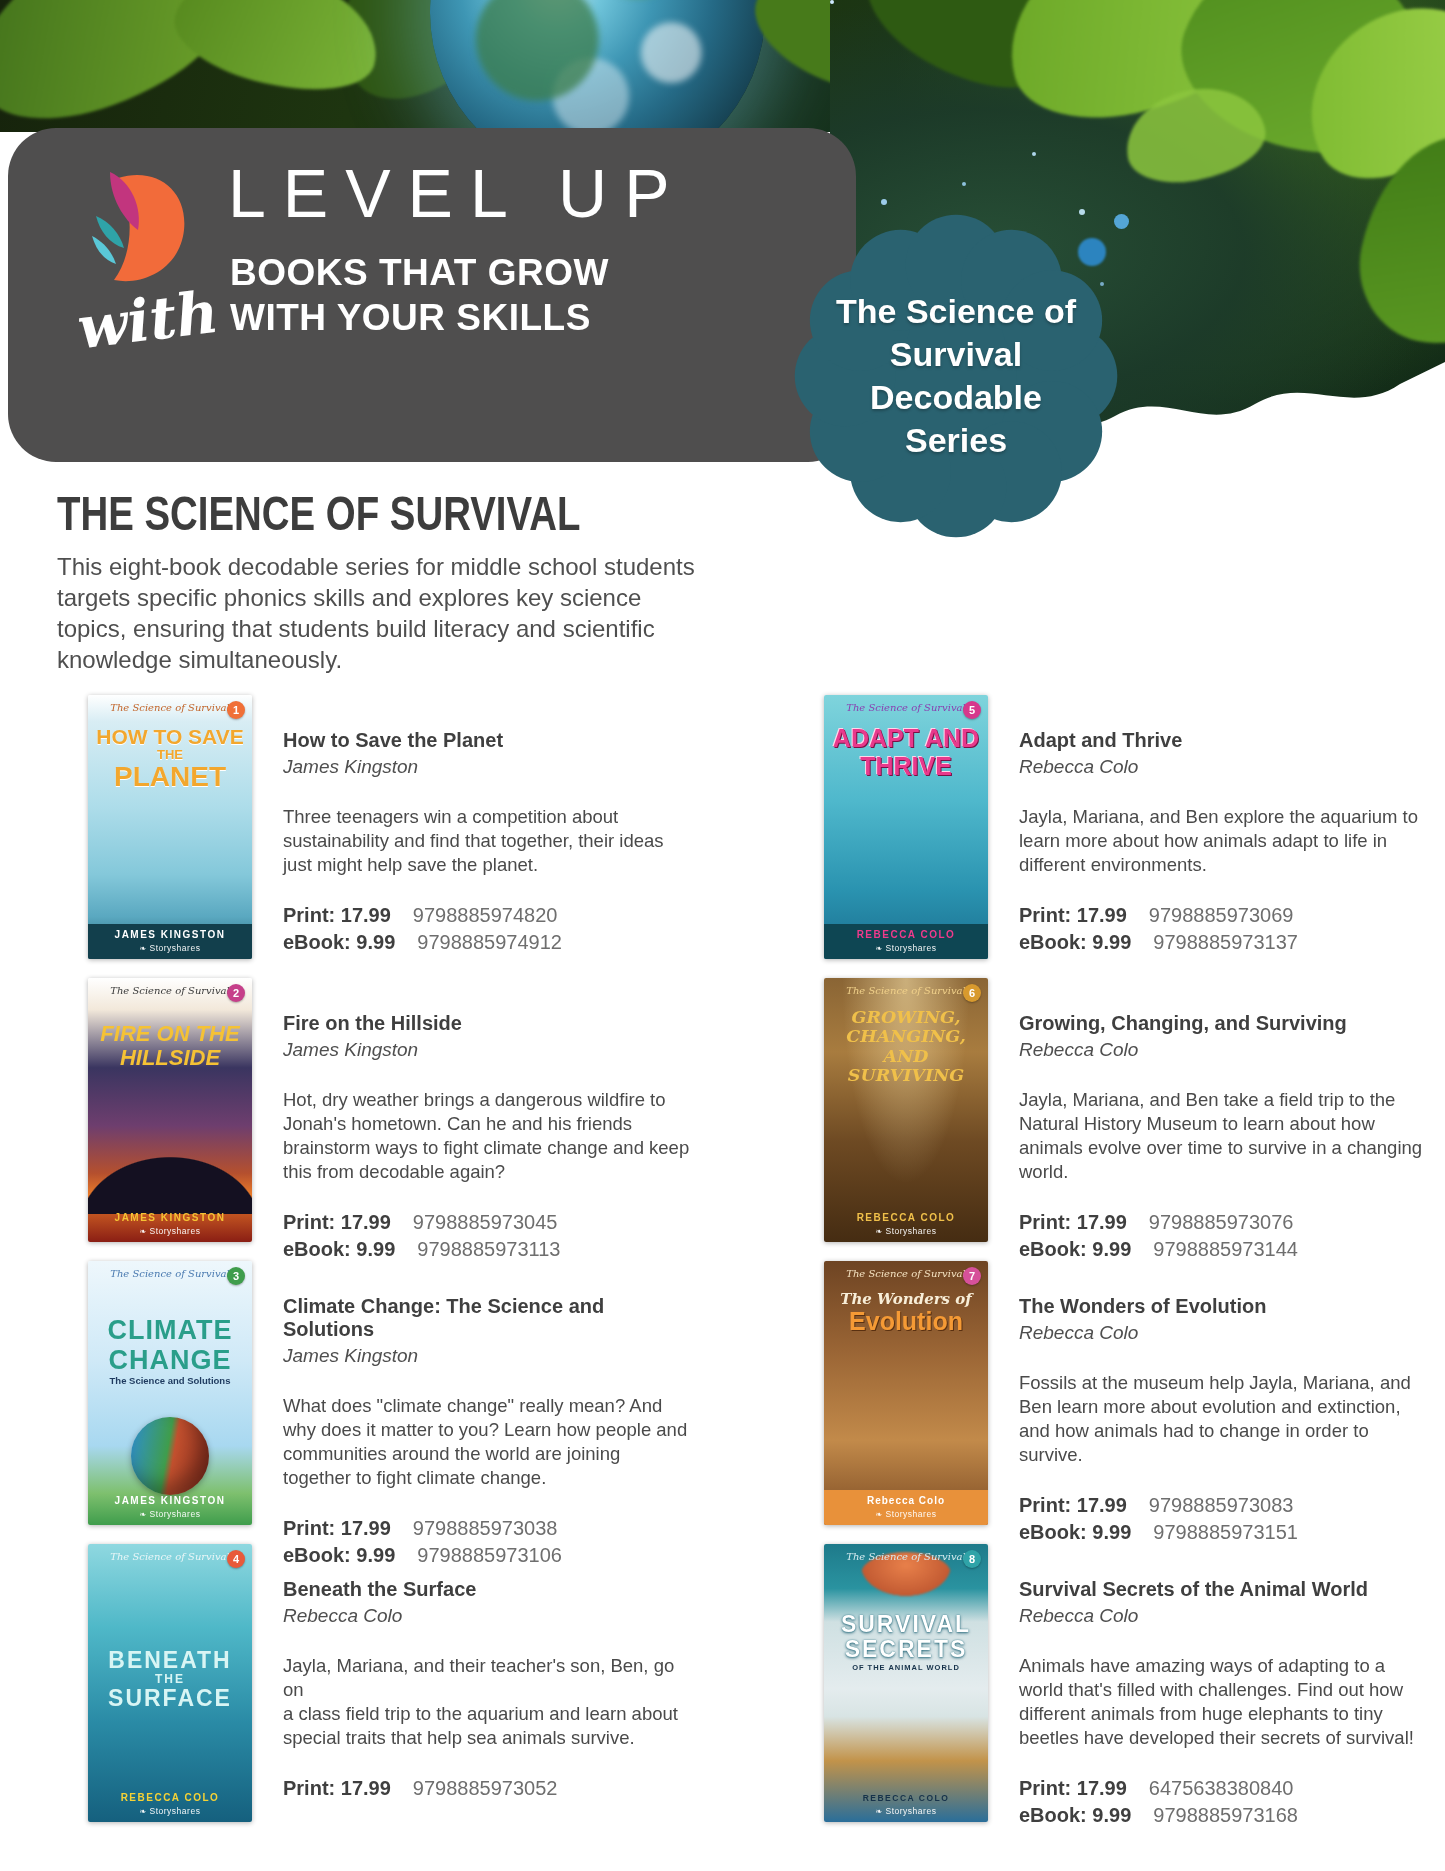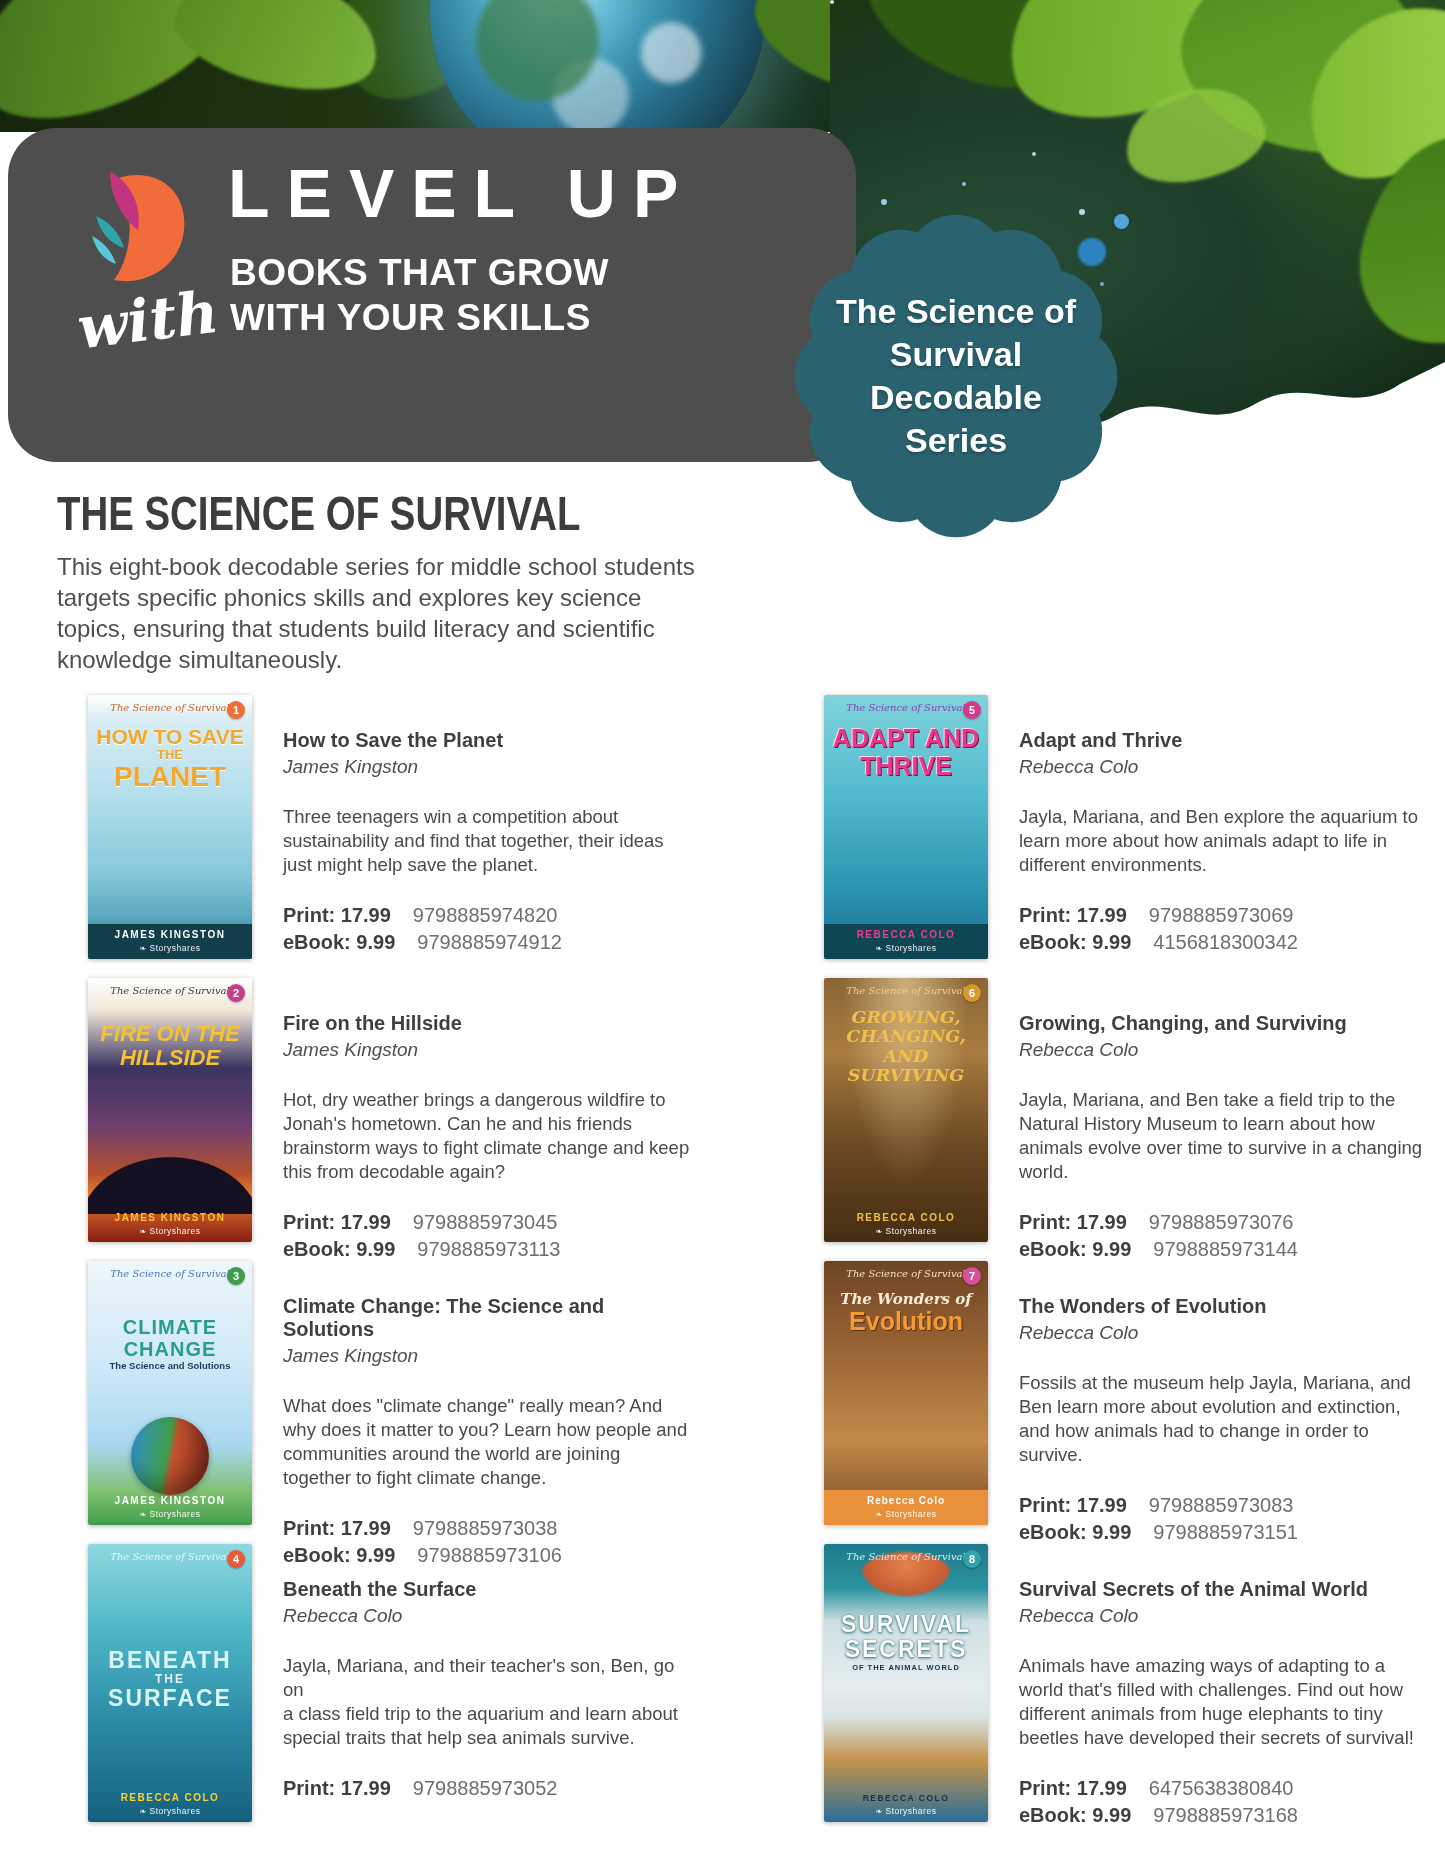--- a/index.html
+++ b/index.html
@@ -50,21 +50,21 @@
     background:#5ab0e8;opacity:.9;filter:blur(.5px);}
   .wave{position:absolute;left:0;bottom:0;width:615px;height:140px;}
 
   
   .brand-box{position:absolute;left:8px;top:128px;width:848px;height:334px;background:#4f4e4e;
     border-radius:48px;z-index:5;}
   .brand-logo{position:absolute;left:72px;top:36px;width:118px;height:128px;}
   .script-with{position:absolute;left:60px;top:158px;width:160px;text-align:center;color:#fff;
     font-family:"DejaVu Serif",serif;font-style:italic;font-weight:bold;font-size:58px;
     transform:rotate(-7deg);}
-  .levelup{position:absolute;left:220px;top:26px;color:#fff;font-size:68px;font-weight:700;
+  .levelup{position:absolute;left:220px;top:26px;color:#fff;font-size:68px;font-weight:400;
     letter-spacing:17px;white-space:nowrap;}
   .brand-sub{position:absolute;left:222px;top:122px;color:#fff;font-size:37px;font-weight:800;
     line-height:45px;letter-spacing:.5px;white-space:pre-line;}
 
   
   .series-badge{position:absolute;left:788px;top:208px;width:336px;height:336px;z-index:6;}
   .series-badge svg{position:absolute;inset:0;}
   .series-badge .badge-text{position:absolute;inset:0;display:flex;align-items:center;justify-content:center;
     text-align:center;color:#fff;font-size:34px;font-weight:800;line-height:43px;white-space:pre-line;
     text-shadow:0 2px 3px rgba(0,0,0,.25);}
@@ -109,21 +109,21 @@
   .theme-fire{background:linear-gradient(180deg,#fff 0%,#f2e8da 12%,#3a3560 34%,#6e3e6e 56%,#b5502e 74%,#e87a2a 82%,#8a1e14 100%);}
   .theme-fire .cover-series{color:#3a3a3a;}
   .theme-fire .cover-title{color:#f5c235;font-weight:800;font-style:italic;font-size:22px;margin-top:26px;}
   .theme-fire::after{content:"";position:absolute;bottom:28px;left:-20px;width:204px;height:66px;z-index:1;
     background:radial-gradient(ellipse at 50% 120%,#141021 0%,#141021 62%,transparent 63%);}
   .theme-fire .cover-bottom{background:transparent;}
   .theme-fire .cover-author{color:#f5c235;}
 
   .theme-climate{background:linear-gradient(180deg,#eef7fc 0%,#cfe9f7 38%,#a8d8f0 70%,#7ec06e 88%,#3f9d4c 100%);}
   .theme-climate .cover-series{color:#4a7ab0;}
-  .theme-climate .cover-title{color:#2a9e8a;font-weight:800;font-size:20px;letter-spacing:1px;margin-top:37px;}
+  .theme-climate .cover-title{color:#2a9e8a;font-weight:800;font-size:27px;letter-spacing:1px;margin-top:37px;}
   .theme-climate .cover-sub{color:#1e3a5f;font-size:9.5px;font-weight:bold;}
   .theme-climate::after{content:"";position:absolute;bottom:30px;left:50%;transform:translateX(-50%);
     width:78px;height:78px;border-radius:50%;z-index:1;
     background:linear-gradient(100deg,#2e8fd4 0%,#3f9d4c 46%,#c2502e 54%,#8a2e1e 100%);
     box-shadow:inset -9px -11px 18px rgba(0,0,0,.3),0 2px 6px rgba(0,0,0,.3);}
   .theme-climate .cover-author{color:#fff;}
 
   .theme-surface{background:linear-gradient(180deg,#8fd8e0 0%,#4fb8c8 30%,#2a8ba6 64%,#15607e 100%);}
   .theme-surface .cover-series{color:#eaf6f7;}
   .theme-surface .cover-title{color:#d8f5f4;font-weight:800;font-size:23px;letter-spacing:2px;margin-top:86px;}
@@ -373,21 +373,21 @@
             </div>
           </div>
           <div class="bk-text">
             <div class="bk-title">Adapt and Thrive</div>
             <div class="bk-author">Rebecca Colo</div>
             <div class="bk-desc">Jayla, Mariana, and Ben explore the aquarium to
 learn more about how animals adapt to life in
 different environments.</div>
             <div class="bk-prices">
               <div class="price-line"><span class="plabel">Print:</span> <span class="pval">17.99</span><span class="isbn">9798885973069</span></div>
-              <div class="price-line"><span class="plabel">eBook:</span> <span class="pval">9.99</span><span class="isbn">4156818300342</span></div>
+              <div class="price-line"><span class="plabel">eBook:</span> <span class="pval">9.99</span><span class="isbn">9798885973137</span></div>
             </div>
           </div>
         </div>
         <div class="book-row" style="top: 283px;">
           <div class="cover theme-growing">
             <div class="cover-series">The Science of Survival</div>
             <div class="cover-badge" style="background: rgb(216, 154, 46);">6</div>
             <div class="cover-title">
               <div>GROWING,</div>
               <div>CHANGING,</div>

